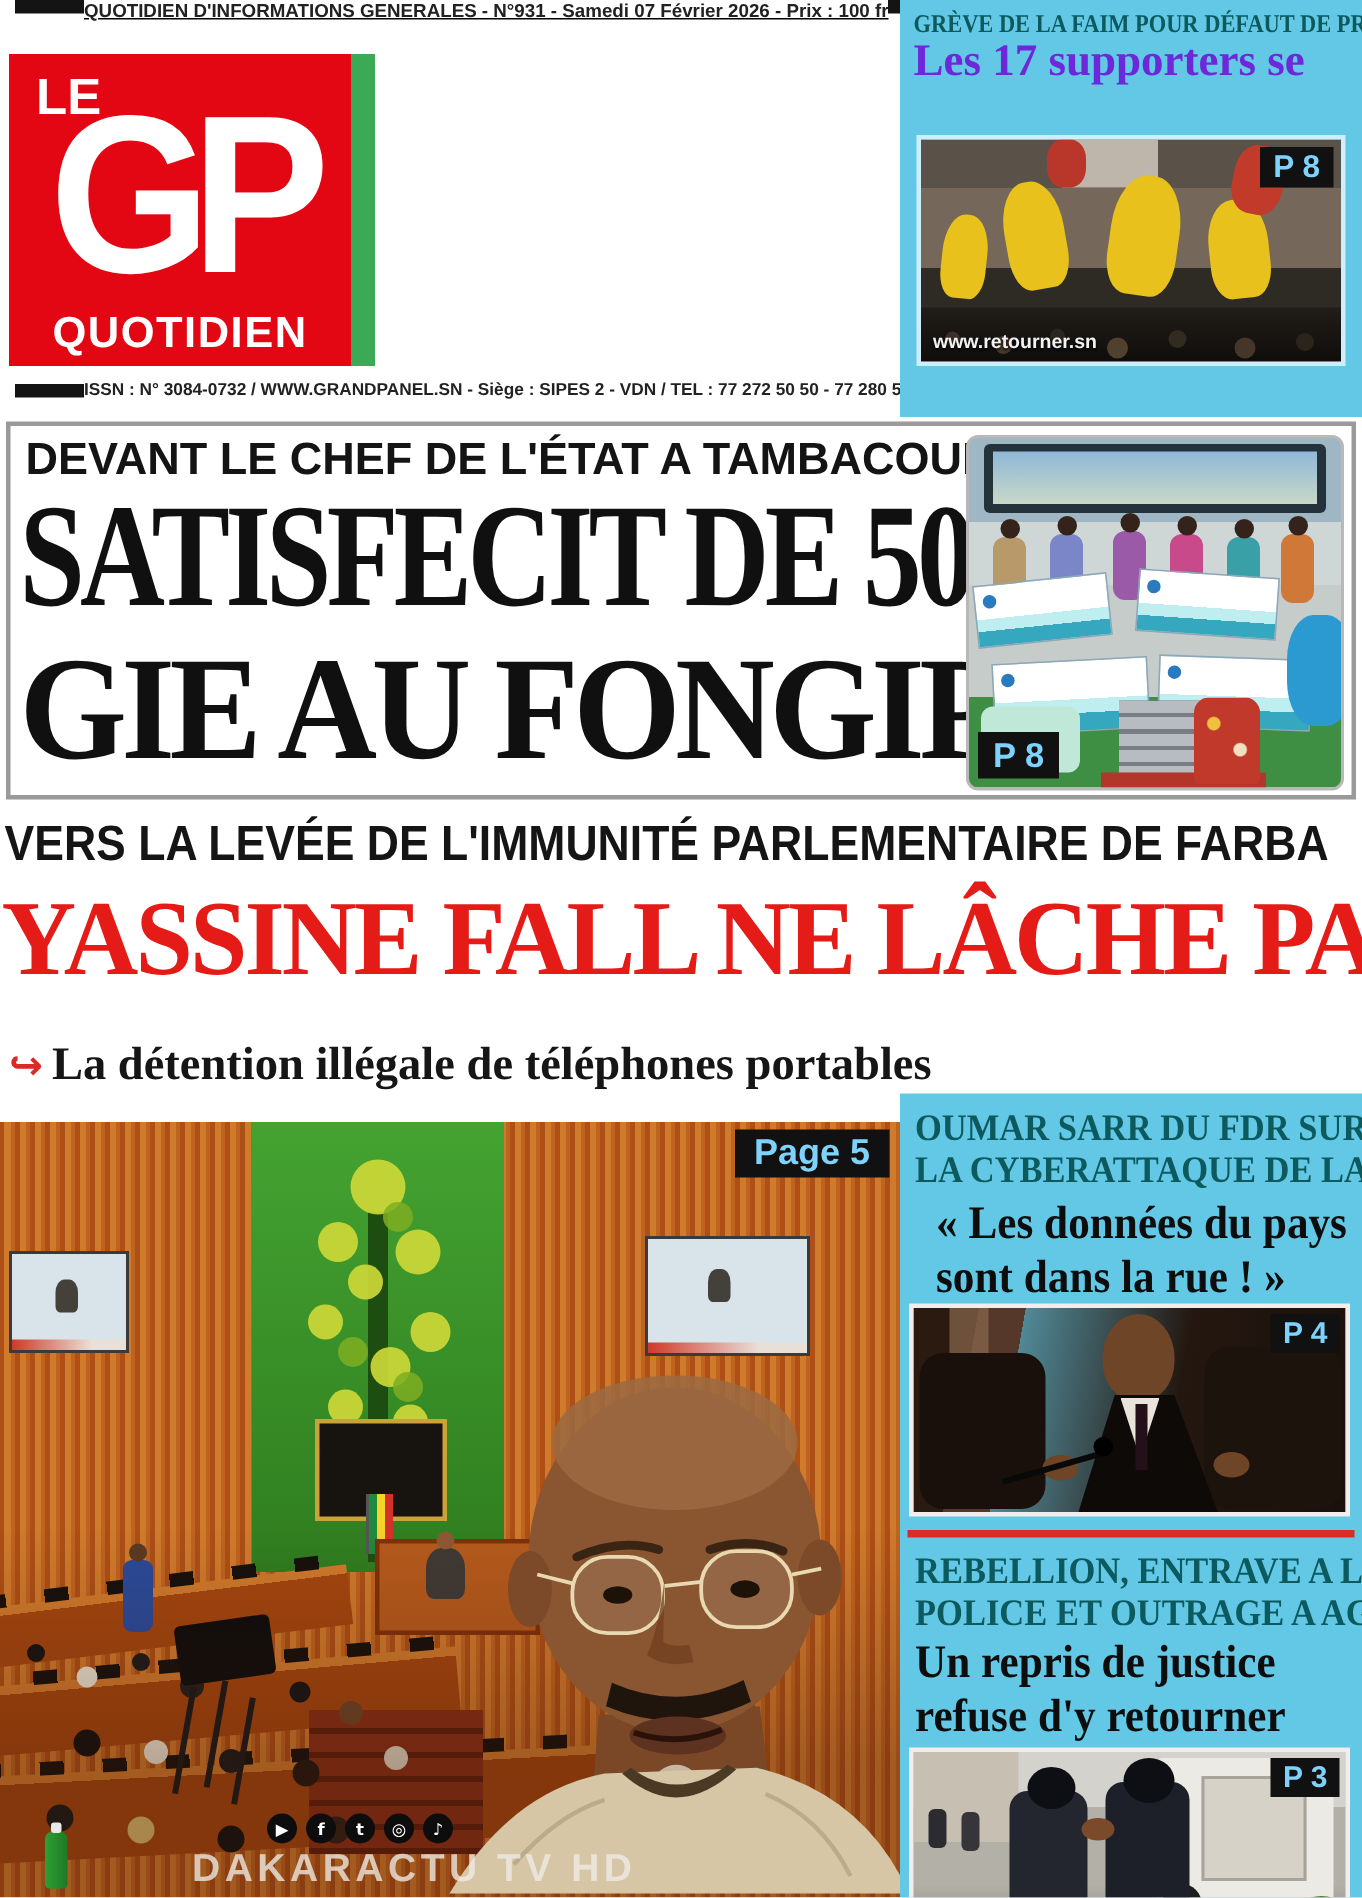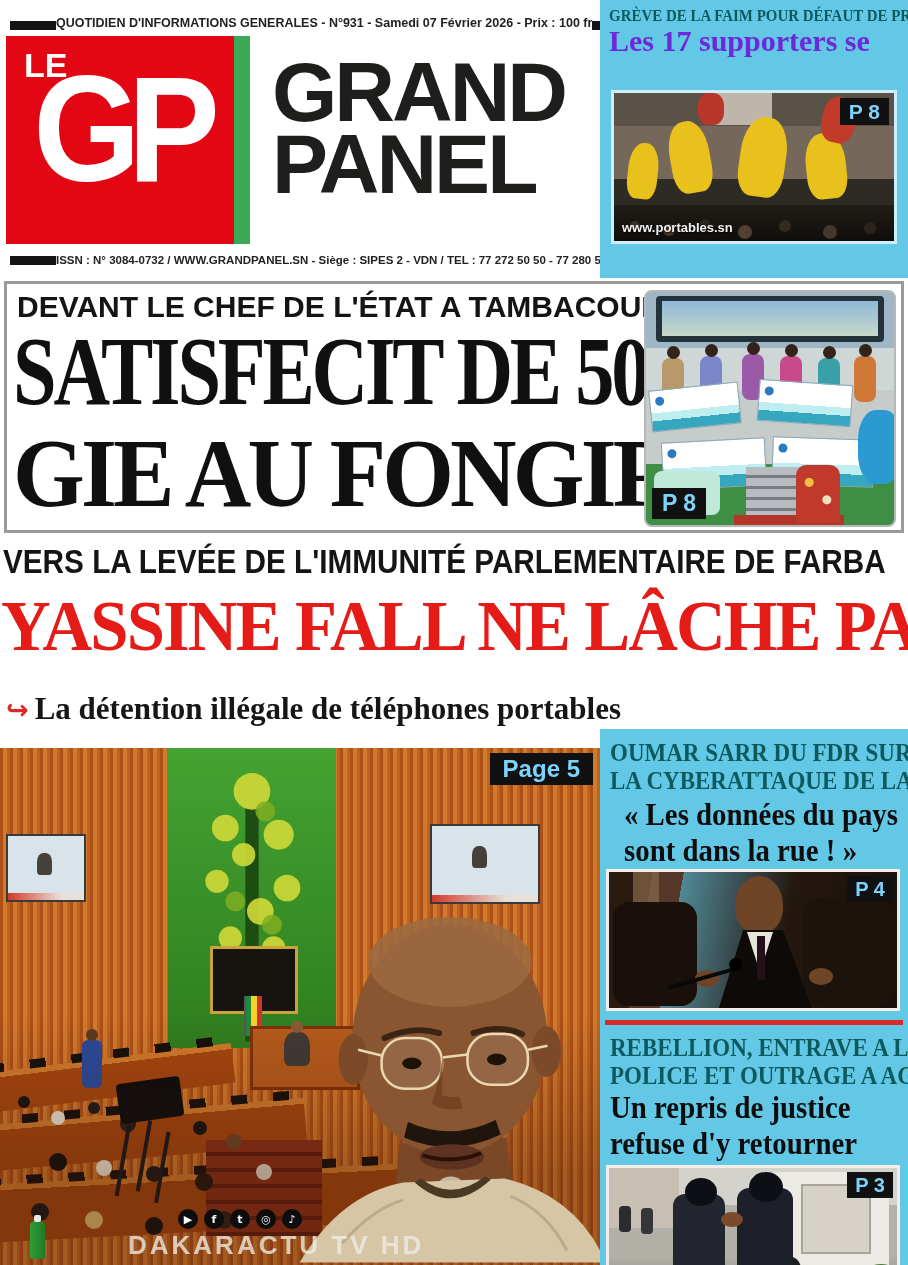--- a/index.html
+++ b/index.html
@@ -1,21 +1,21 @@
 <!DOCTYPE html>
 <html><head>
 <meta charset="utf-8">
 <style>
   html,body{margin:0;padding:0;background:#e8e8e8;}
   .page{position:relative;width:908px;height:1265px;background:#fff;overflow:hidden;
         font-family:"Liberation Sans",sans-serif;margin:0 auto;}
 
   
   .top-strip{position:absolute;left:0;top:0;width:610px;height:30px;display:flex;
-             align-items:flex-end;justify-content:space-between;padding:0 10px;box-sizing:border-box;}
+             align-items:flex-start;justify-content:space-between;padding:0 10px;box-sizing:border-box;text-decoration:underline;}
   .dash{width:46px;height:9px;background:#141414;flex:0 0 auto;}
   .top-info{font-size:12.5px;font-weight:bold;color:#222;white-space:nowrap;}
 
   
   .logo-red{position:absolute;left:6px;top:36px;width:228px;height:208px;background:#e30613;}
   .logo-green{position:absolute;left:234px;top:36px;width:16px;height:208px;background:#3aaa57;}
   .logo-le{position:absolute;left:18px;top:10px;font-size:34px;font-weight:bold;color:#fff;}
   .logo-gp{position:absolute;left:0;top:18px;width:228px;text-align:center;font-size:150px;
            font-weight:800;color:#fff;letter-spacing:-14px;line-height:1;transform:scaleX(0.92);}
   .logo-quotidien{position:absolute;left:0;top:170px;width:228px;text-align:center;font-size:29px;
@@ -204,27 +204,24 @@
 
   <div class="top-strip">
     <span class="dash"></span>
     <span class="top-info">QUOTIDIEN D'INFORMATIONS GENERALES  - N°931 - Samedi 07 Février 2026 - Prix : 100 fr</span>
     <span class="dash"></span>
   </div>
 
   <div class="logo-red">
     <span class="logo-le">LE</span>
     <div class="logo-gp">GP</div>
+    <div class="logo-quotidien">QUOTIDIEN</div>
   </div>
   <div class="logo-green"></div>
 
-  <div class="paper-title">
-    <div>GRAND</div>
-    <div>PANEL</div>
-  </div>
 
   <div class="issn-row">
     <span class="dash"></span>
     <span class="issn-text">ISSN : N° 3084-0732 / WWW.GRANDPANEL.SN - Siège : SIPES 2 - VDN / TEL : 77 272 50 50 - 77 280 50 50</span>
     <span class="dash"></span>
   </div>
 
   <section class="tr-box">
     <div class="tr-kicker">GRÈVE DE LA FAIM POUR DÉFAUT DE PROCÈS</div>
     <div class="tr-headline">
@@ -233,21 +230,21 @@
     <div class="tr-photo">
       <div class="fboard"></div>
       <div class="fan f1"></div>
       <div class="fan f2"></div>
       <div class="fan f3"></div>
       <div class="fan f4"></div>
       <div class="fred1"></div>
       <div class="fred2"></div>
       <div class="fcrowd"></div>
       <div class="fheads"></div>
-      <span class="tr-caption">www.portables.sn</span>
+      <span class="tr-caption">www.retourner.sn</span>
       <span class="badge tr-badge">P 8</span>
     </div>
   </section>
 
   <section class="lead-box">
     <div class="lead-kicker">DEVANT LE CHEF DE L'ÉTAT A TAMBACOUNDA</div>
     <div class="lead-line ll1">SATISFECIT DE 50</div>
     <div class="lead-line ll2">GIE AU FONGIP</div>
     <div class="lead-photo">
       <div class="p5-screen"></div>

